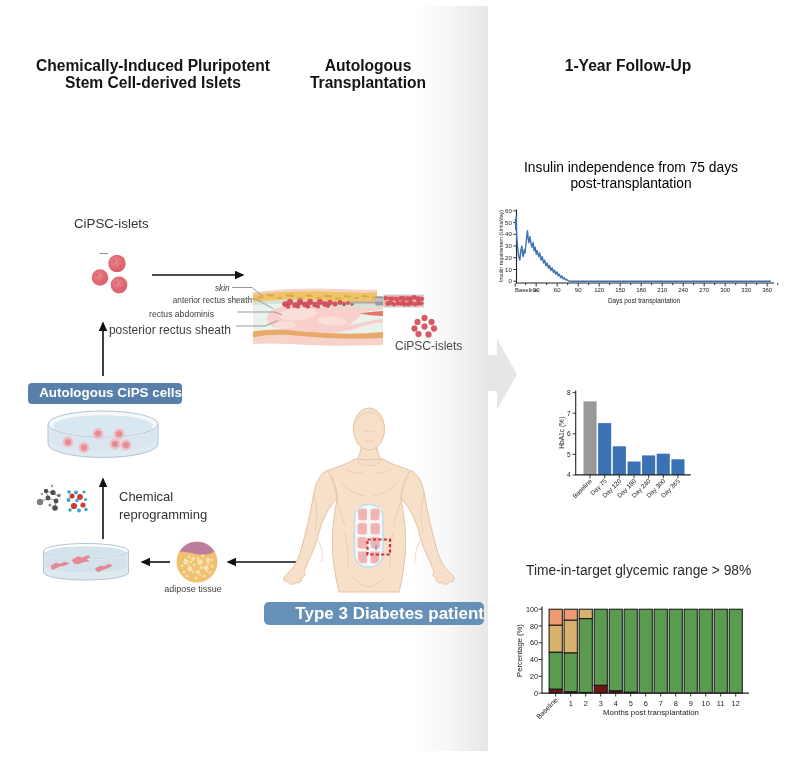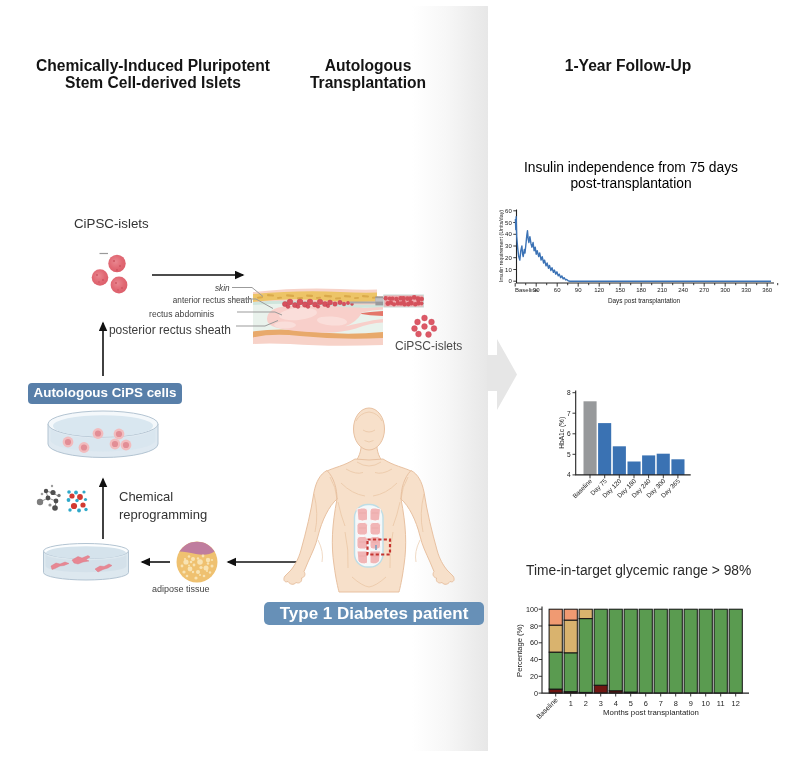--- a/index.html
+++ b/index.html
@@ -1,41 +1,41 @@
 <!DOCTYPE html>
 <html><head>
 <meta charset="utf-8">
 <style>
 html,body{margin:0;padding:0;background:#fff;}
 #page{position:relative;width:807px;height:757px;background:#fff;overflow:hidden;font-family:"Liberation Sans",sans-serif;}
 .t{position:absolute;white-space:nowrap;}
 .hdr{font-weight:bold;font-size:15.6px;line-height:17px;color:#141414;text-align:center;}
-.lbl{background:#587fa9;color:#fff;font-weight:bold;text-align:center;border-radius:4px;}
+.lbl{background:#587fa9;color:#fff;font-weight:bold;text-align:right;border-radius:4px;}
 </style>
 </head>
 <body>
 <div id="page">
 
   <div style="position:absolute;left:412px;top:6px;width:76px;height:745px;background:linear-gradient(to right,rgba(232,232,232,0) 0%,rgba(232,232,232,0.35) 45%,rgba(232,232,232,0.8) 80%,#e7e7e7 100%);"></div>
 
   <div class="t hdr" style="left:33px;top:57px;width:240px;">Chemically-Induced Pluripotent<br>Stem Cell-derived Islets</div>
   <div class="t hdr" style="left:288px;top:57px;width:160px;">Autologous<br>Transplantation</div>
   <div class="t hdr" style="left:548px;top:57px;width:160px;">1-Year Follow-Up</div>
 
   <div class="t" style="left:74px;top:216px;font-size:13.3px;color:#333;">CiPSC-islets</div>
   <div class="t lbl" style="left:28px;top:383px;width:154px;height:20.5px;font-size:13.4px;line-height:20.5px;">Autologous CiPS cells</div>
   <div class="t" style="left:119px;top:488px;font-size:13px;line-height:17.5px;color:#333;">Chemical<br>reprogramming</div>
-  <div class="t" style="left:152px;top:583.5px;width:82px;text-align:left;font-size:9px;color:#444;">adipose tissue</div>
+  <div class="t" style="left:152px;top:583.5px;width:82px;text-align:center;font-size:9px;color:#444;">adipose tissue</div>
 
   <div class="t" style="right:577.5px;top:283.5px;font-size:8.2px;color:#3d3d3d;font-style:italic;">skin</div>
   <div class="t" style="right:555px;top:295.5px;font-size:8.2px;color:#3d3d3d;">anterior rectus sheath</div>
   <div class="t" style="right:593px;top:309px;font-size:8.6px;color:#3d3d3d;padding-left:29px;">rectus abdominis</div>
   <div class="t" style="right:576px;top:322.5px;font-size:12px;color:#3d3d3d;">posterior rectus sheath</div>
   <div class="t" style="left:395px;top:339px;font-size:12px;color:#4a4a4a;">CiPSC-islets</div>
-  <div class="t lbl" style="left:264px;top:601.5px;width:220px;height:23px;font-size:17px;line-height:23px;background:#6790b7;border-radius:5px;">Type 1 Diabetes patient</div>
+  <div class="t lbl" style="left:264px;top:601.5px;width:220px;height:23px;font-size:17px;line-height:23px;background:#6790b7;border-radius:5px;">Type 3 Diabetes patient</div>
 
   <div class="t" style="left:521px;top:159.5px;width:220px;text-align:center;font-size:13.8px;line-height:16.6px;color:#000000;">Insulin independence from 75 days<br>post-transplantation</div>
   <div class="t" style="left:526px;top:563px;font-size:13.8px;color:#2b2b2b;">Time-in-target glycemic range &gt; 98%</div>
 
   <svg width="807" height="757" style="position:absolute;left:0;top:0;" xmlns="http://www.w3.org/2000/svg">
 
   <polygon points="487,355 497,355 497,339 517,374.5 497,410 497,391 487,391" fill="#e6e6e6"></polygon>
 
   <defs>
     <radialGradient id="islet" cx="0.42" cy="0.4" r="0.75">

